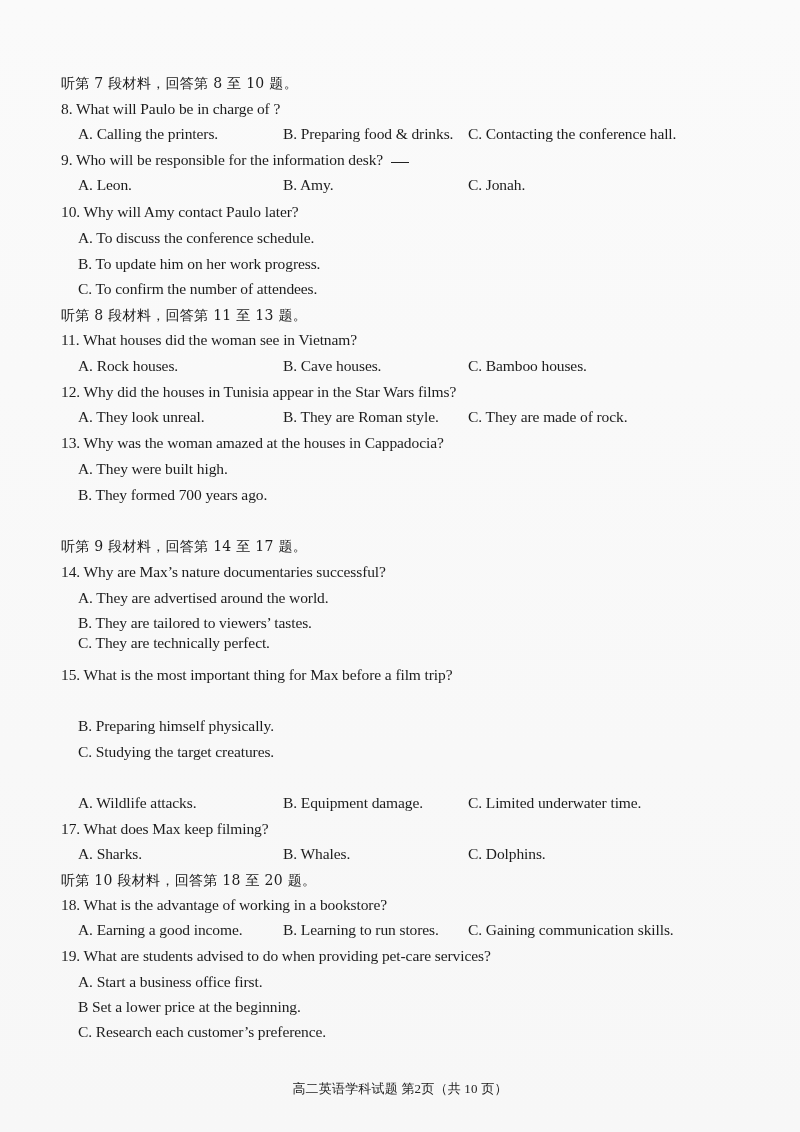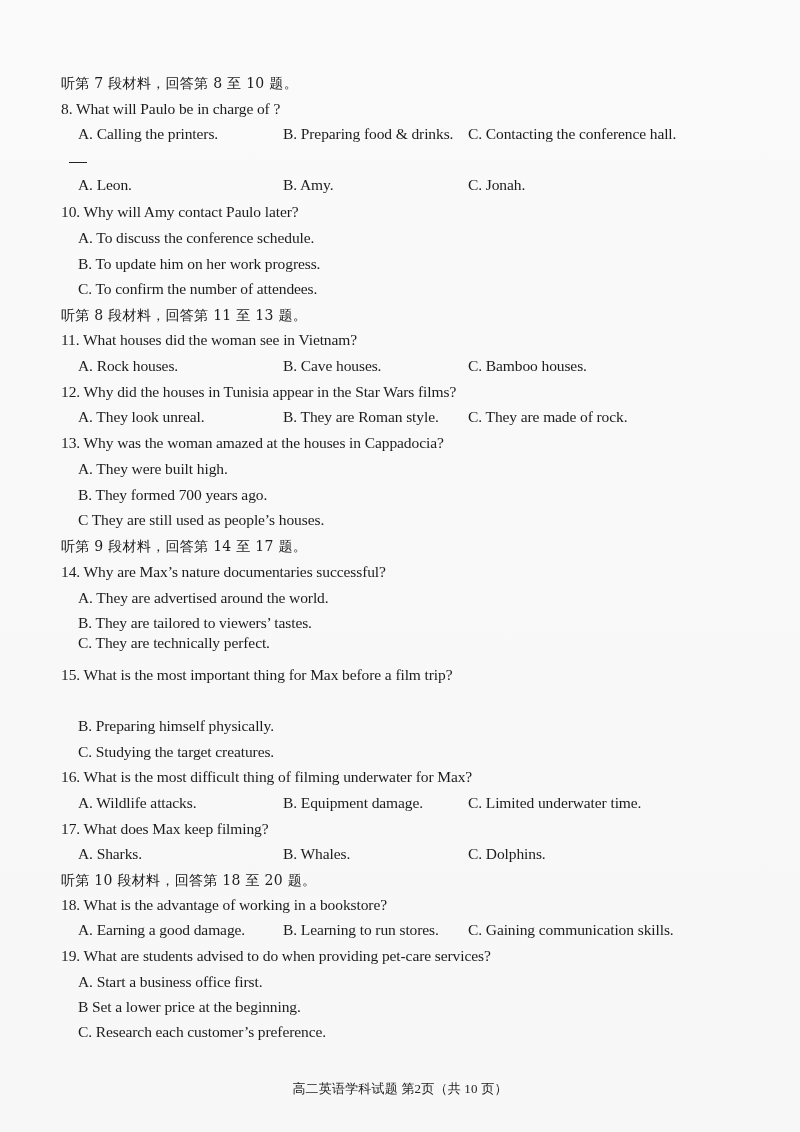--- a/index.html
+++ b/index.html
@@ -71,21 +71,21 @@
   <div class="line section" style="top:71px">听第 7 段材料，回答第 8 至 10 题。</div>
 
   <div class="line" style="top:97px">8. What will Paulo be in charge of ?</div>
   <div class="line opt-line" style="top:122px">
     <span class="opt a">A. Calling the printers.</span>
     <span class="opt b">B. Preparing food &amp; drinks.</span>
     <span class="opt c">C. Contacting the conference hall.</span>
   </div>
 
   <div class="line" style="top:148px">
-    <span class="blank"></span>
+    <span>9. Who will be responsible for the information desk?</span><span class="blank"></span>
   </div>
   <div class="line opt-line" style="top:173px">
     <span class="opt a">A. Leon.</span>
     <span class="opt b">B. Amy.</span>
     <span class="opt c">C. Jonah.</span>
   </div>
 
   <div class="line" style="top:200px">10. Why will Amy contact Paulo later?</div>
   <div class="line opt-line" style="top:226px">A. To discuss the conference schedule.</div>
   <div class="line opt-line" style="top:252px">B. To update him on her work progress.</div>
@@ -103,52 +103,50 @@
   <div class="line" style="top:380px">12. Why did the houses in Tunisia appear in the Star Wars films?</div>
   <div class="line opt-line" style="top:405px">
     <span class="opt a">A. They look unreal.</span>
     <span class="opt b">B. They are Roman style.</span>
     <span class="opt c">C. They are made of rock.</span>
   </div>
 
   <div class="line" style="top:431px">13. Why was the woman amazed at the houses in Cappadocia?</div>
   <div class="line opt-line" style="top:457px">A. They were built high.</div>
   <div class="line opt-line" style="top:483px">B. They formed 700 years ago.</div>
-  <div class="line opt-line" style="top:508px">C They are still used as people’s houses.</div>
 
   <div class="line section" style="top:534px">听第 9 段材料，回答第 14 至 17 题。</div>
 
   <div class="line" style="top:560px">14. Why are Max’s nature documentaries successful?</div>
   <div class="line opt-line" style="top:586px">A. They are advertised around the world.</div>
   <div class="line opt-line" style="top:611px">B. They are tailored to viewers’ tastes.</div>
   <div class="line opt-line" style="top:631px">C. They are technically perfect.</div>
 
   <div class="line" style="top:663px">15. What is the most important thing for Max before a film trip?</div>
   <div class="line opt-line" style="top:714px">B. Preparing himself physically.</div>
   <div class="line opt-line" style="top:740px">C. Studying the target creatures.</div>
 
-  <div class="line" style="top:765px">16. What is the most difficult thing of filming underwater for Max?</div>
   <div class="line opt-line" style="top:791px">
     <span class="opt a">A. Wildlife attacks.</span>
     <span class="opt b">B. Equipment damage.</span>
     <span class="opt c">C. Limited underwater time.</span>
   </div>
 
   <div class="line" style="top:817px">17. What does Max keep filming?</div>
   <div class="line opt-line" style="top:842px">
     <span class="opt a">A. Sharks.</span>
     <span class="opt b">B. Whales.</span>
     <span class="opt c">C. Dolphins.</span>
   </div>
 
   <div class="line section" style="top:868px">听第 10 段材料，回答第 18 至 20 题。</div>
 
   <div class="line" style="top:893px">18. What is the advantage of working in a bookstore?</div>
   <div class="line opt-line" style="top:918px">
-    <span class="opt a">A. Earning a good damage.</span>
+    <span class="opt a">A. Earning a good income.</span>
     <span class="opt b">B. Learning to run stores.</span>
     <span class="opt c">C. Gaining communication skills.</span>
   </div>
 
   <div class="line" style="top:944px">19. What are students advised to do when providing pet-care services?</div>
   <div class="line opt-line" style="top:970px">A. Start a business office first.</div>
   <div class="line opt-line" style="top:995px">B  Set a lower price at the beginning.</div>
   <div class="line opt-line" style="top:1020px">C. Research each customer’s preference.</div>
 
   <div class="footer">高二英语学科试题  第2页（共 10 页）</div>

